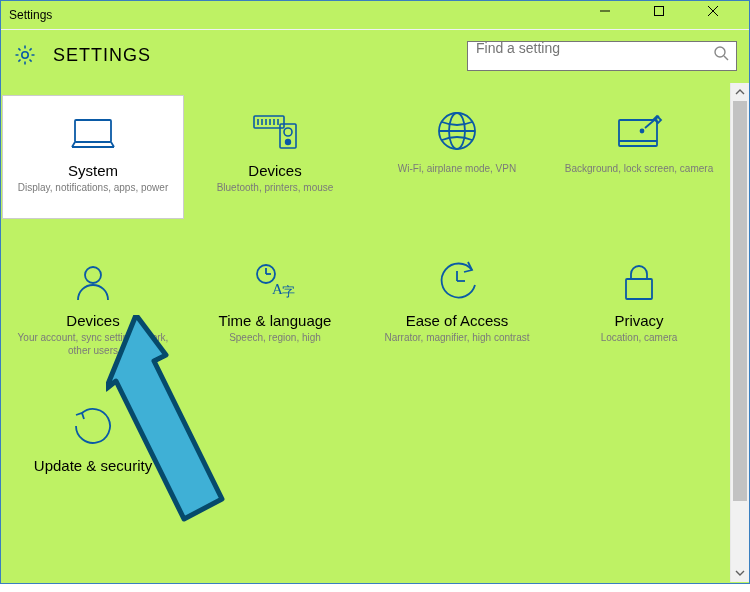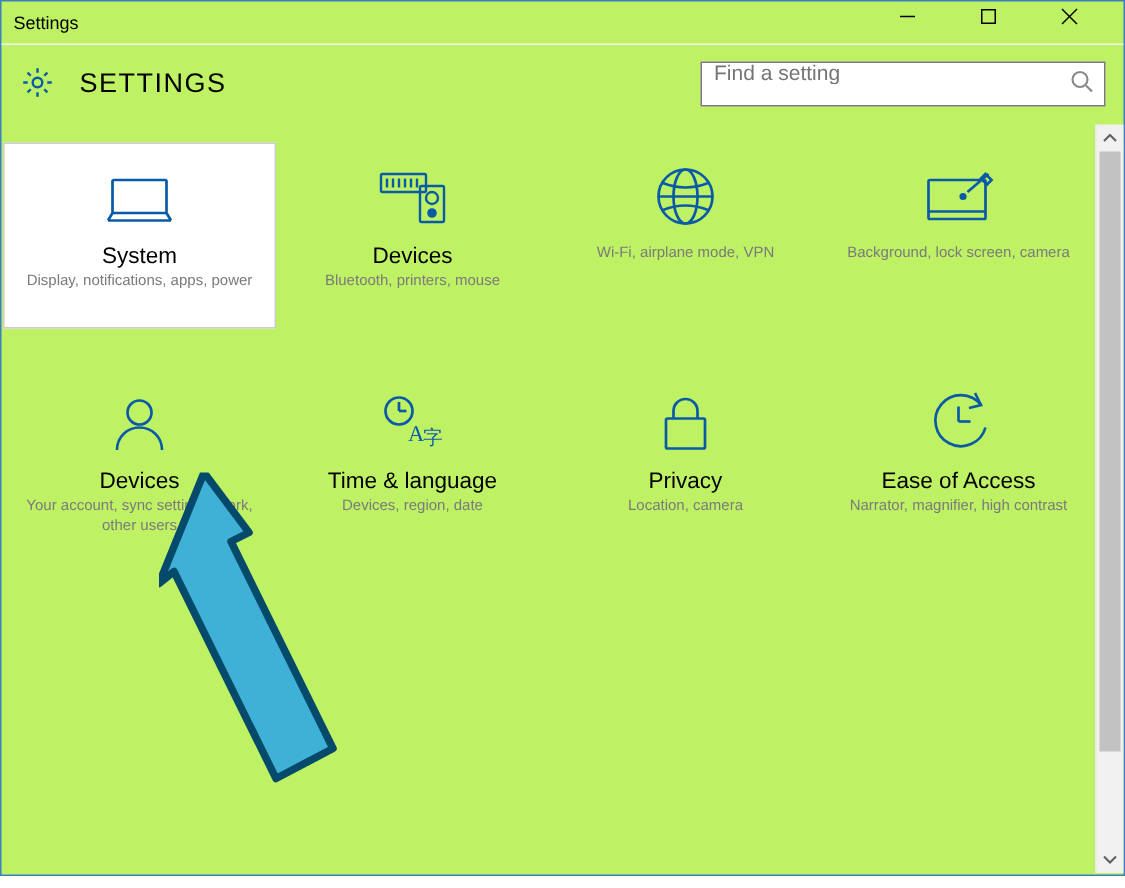--- a/index.html
+++ b/index.html
@@ -300,47 +300,57 @@
           <div class="icon">
             <svg width="46" height="40" viewBox="0 0 46 40" fill="none" stroke="#0a5aa6" stroke-width="1.8">
               <circle cx="14" cy="12" r="9"></circle>
               <line x1="14" y1="12" x2="14" y2="6"></line>
                 <line x1="14" y1="12" x2="19" y2="12"></line>
               <text x="20" y="32" font-size="15" fill="#0a5aa6" stroke="none" font-family="Segoe UI">A</text>
               <text x="30" y="34" font-size="13" fill="#0a5aa6" stroke="none" font-family="Segoe UI">字</text>
             </svg>
           </div>
           <div class="title">Time &amp; language</div>
-          <div class="desc">Devices, region, date</div>
-        </div>
-
-        <div class="tile">
-          <div class="icon">
-            <svg width="36" height="40" viewBox="0 0 36 40" fill="none" stroke="#0a5aa6" stroke-width="1.8">
-              <rect x="5" y="17" width="26" height="20" rx="1"></rect>
-              <path d="M10 17v-5a8 8 0 0 1 16 0v5"></path>
-            </svg>
-          </div>
-          <div class="title">Privacy</div>
-          <div class="desc">Location, camera</div>
+          <div class="desc">Speech, region, high</div>
         </div>
 
         <div class="tile">
           <div class="icon">
             <svg width="42" height="42" viewBox="0 0 42 42" fill="none" stroke="#0a5aa6" stroke-width="1.8">
               <path d="M36 10a17 17 0 1 0 3 15"></path>
               <polyline points="32,2 36,10 28,12"></polyline>
               <line x1="21" y1="21" x2="21" y2="11"></line>
               <line x1="21" y1="21" x2="29" y2="21"></line>
             </svg>
           </div>
           <div class="title">Ease of Access</div>
           <div class="desc">Narrator, magnifier, high contrast</div>
         </div>
 
+        <div class="tile">
+          <div class="icon">
+            <svg width="36" height="40" viewBox="0 0 36 40" fill="none" stroke="#0a5aa6" stroke-width="1.8">
+              <rect x="5" y="17" width="26" height="20" rx="1"></rect>
+              <path d="M10 17v-5a8 8 0 0 1 16 0v5"></path>
+            </svg>
+          </div>
+          <div class="title">Privacy</div>
+          <div class="desc">Location, camera</div>
+        </div>
+
+        <div class="tile">
+          <div class="icon">
+            <svg width="42" height="42" viewBox="0 0 42 42" fill="none" stroke="#0a5aa6" stroke-width="1.8">
+              <path d="M10 8a17 17 0 1 1-6 13"></path>
+              <polyline points="4,10 10,8 12,14"></polyline>
+            </svg>
+          </div>
+          <div class="title">Update &amp; security</div>
+          <div class="desc"></div>
+        </div>
 
       </div>
 
       <div class="annot-arrow">
         <svg width="150" height="220" viewBox="0 0 150 220">
           <polygon points="30,0 60,40 48,46 116,184 78,204 10,66 0,74" fill="#3fb0d6" stroke="#064a6b" stroke-width="5" stroke-linejoin="round"></polygon>
         </svg>
       </div>
 
     </div>

